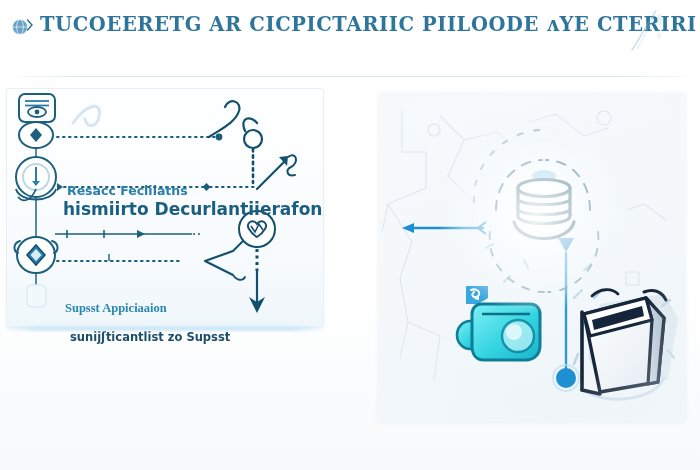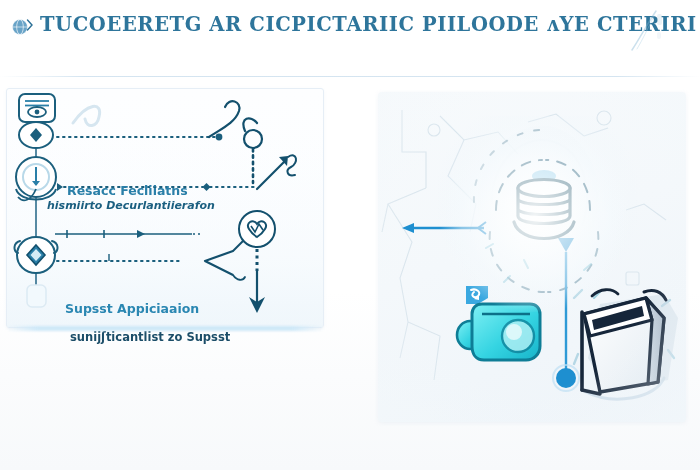--- a/index.html
+++ b/index.html
@@ -62,23 +62,23 @@
   .flow-svg{position:absolute;left:0;top:0;}
   .flow-label{
     position:absolute;
     font-family:"DejaVu Sans", sans-serif;
     font-weight:700;
     white-space:nowrap;
     filter:blur(.2px);
     text-align:right;
   }
   .lbl-a{left:60px;top:94px;font-size:12.5px;color:#2a7fa8;}
-  .lbl-b{left:40px;top:110px;font-size:11px;color:#1b5f80;font-style:italic;}
+  .lbl-b{left:56px;top:110px;font-size:17px;color:#1b5f80;}
   .lbl-c{left:60px;top:163px;font-size:12.5px;color:#2a87b2;}
-  .lbl-d{left:58px;top:212px;font-size:12.5px;color:#2a87b2;}
+  .lbl-d{left:58px;top:212px;font-size:12.5px;color:#2a87b2;font-family:Liberation Serif, serif;}
   .lbl-e{left:63px;top:241px;font-size:11.5px;color:#1b4d68;}
   
   .right-panel{
     position:absolute;left:378px;top:92px;width:308px;height:330px;
     background:linear-gradient(160deg,#f7fafc 0%,#f4f8fb 45%,#eef4f9 100%);
     border-radius:4px;
     box-shadow:0 1px 4px rgba(160,185,205,.14);
     overflow:hidden;
   }
   .scene-svg{position:absolute;left:0;top:0;}

